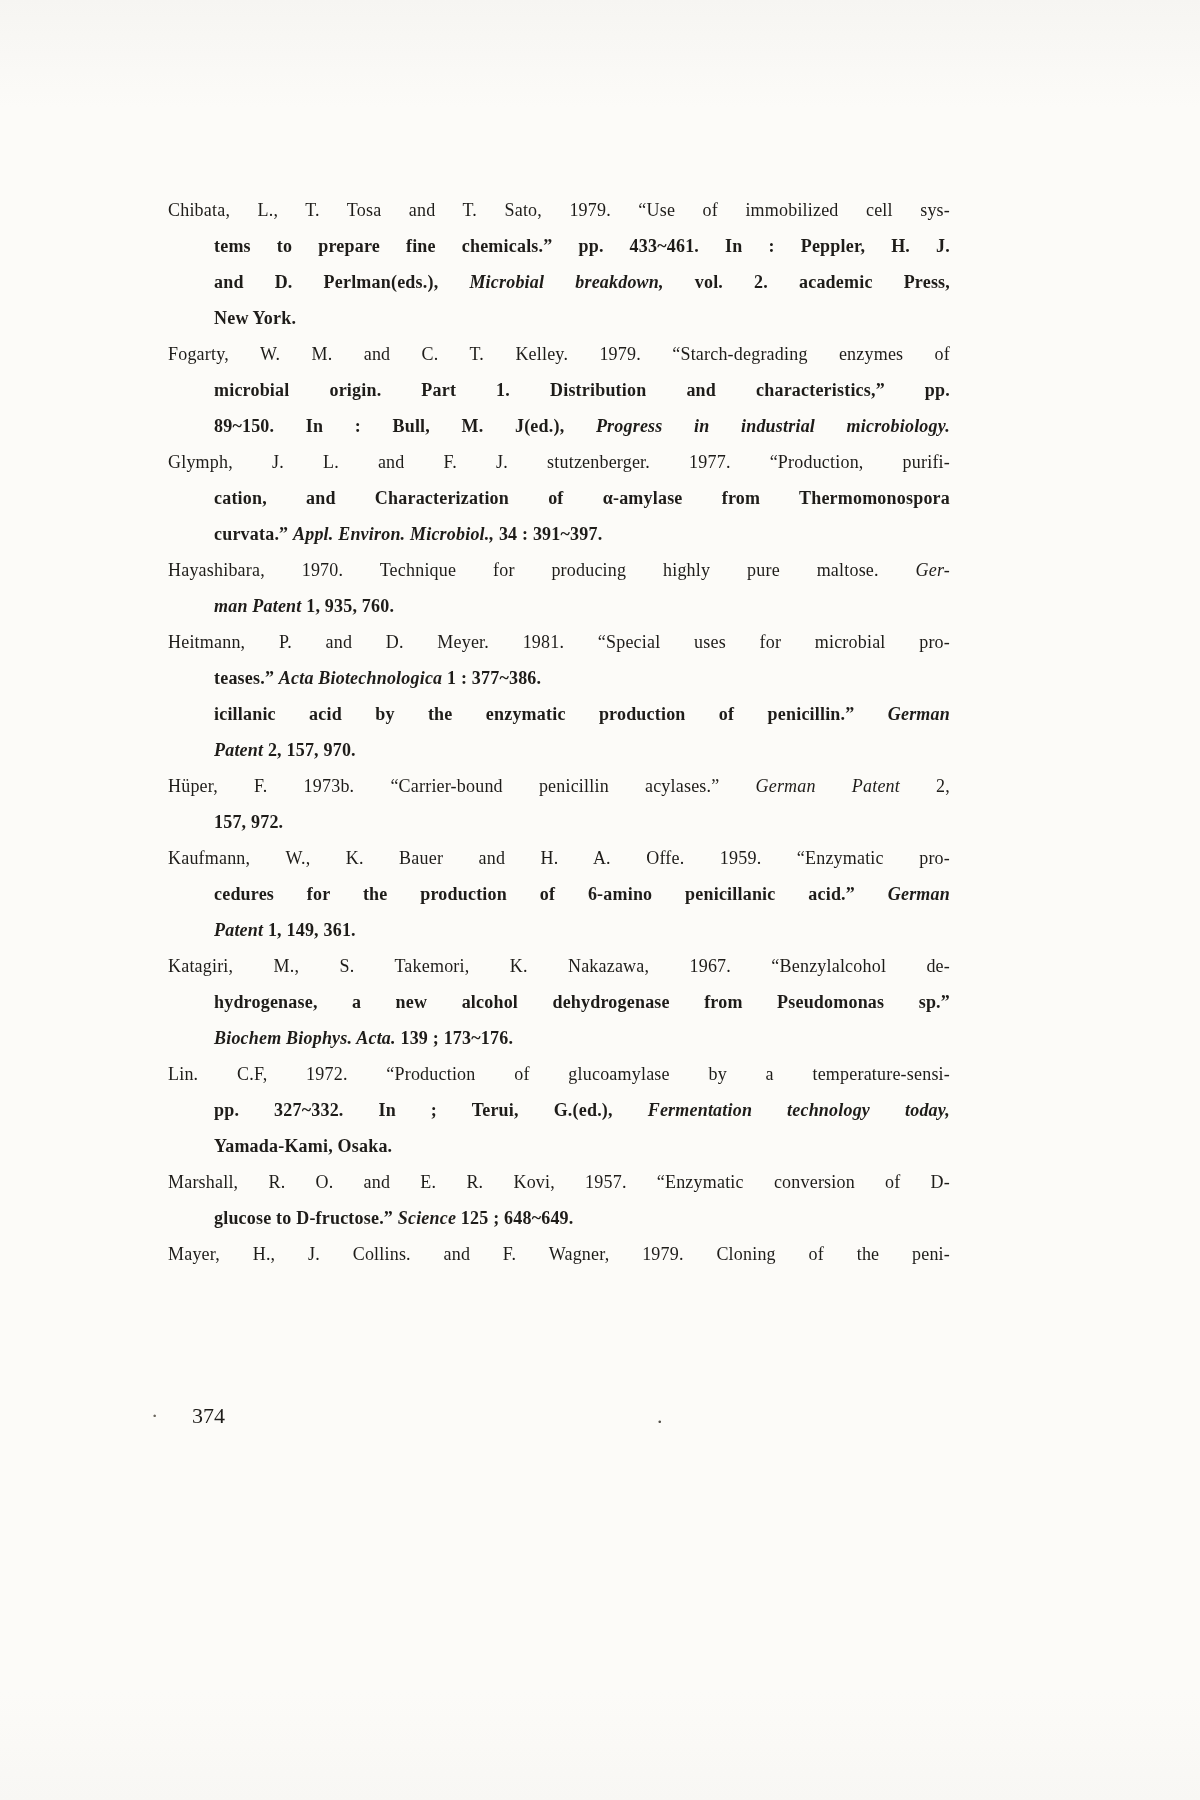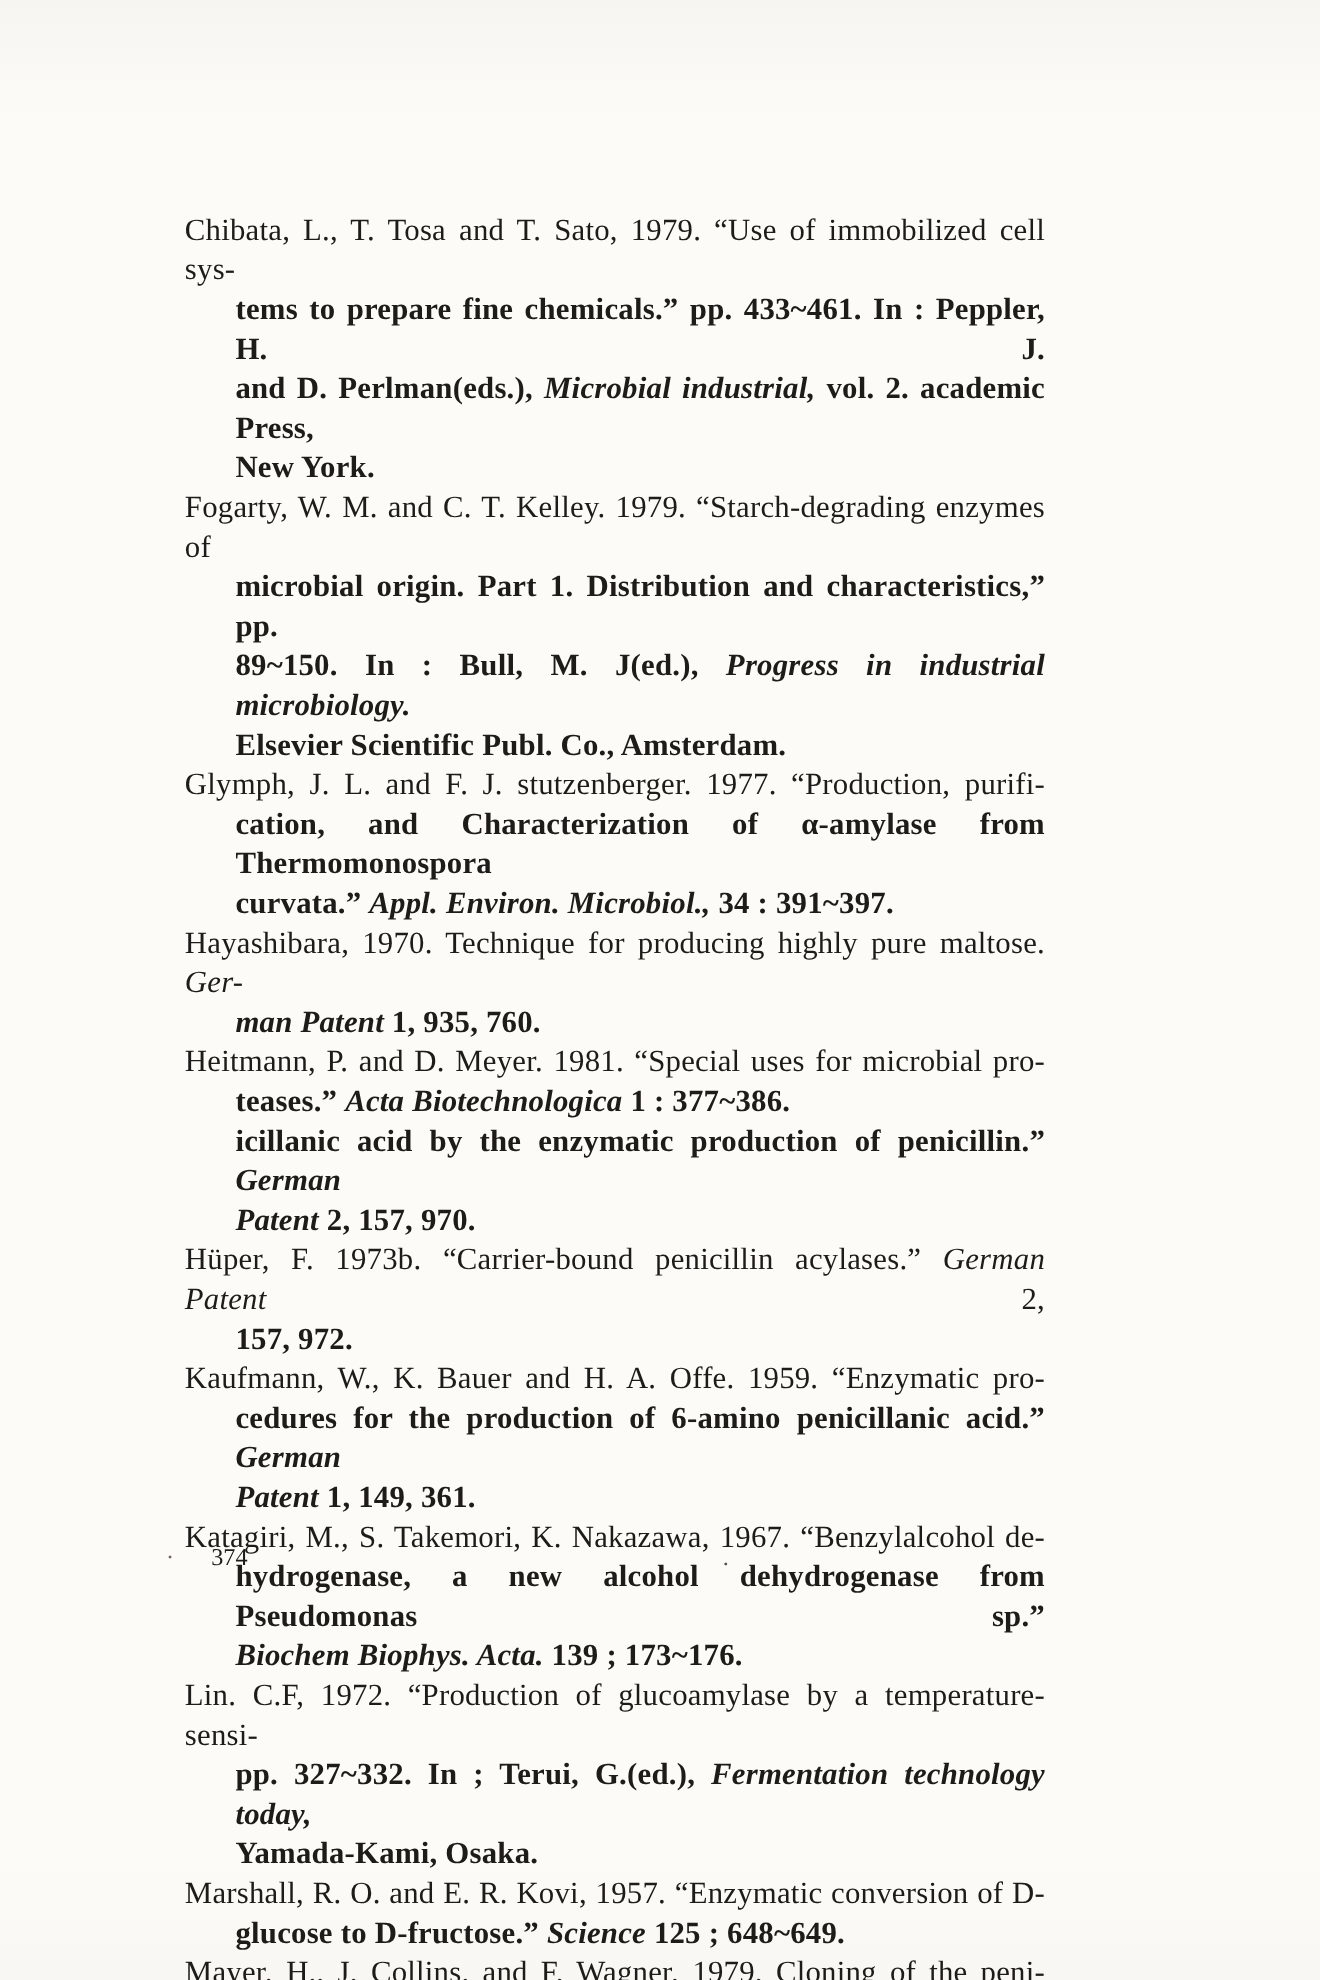--- a/index.html
+++ b/index.html
@@ -19,21 +19,21 @@
     overflow: hidden;
   }
   .refs {
     position: absolute;
     top: 192px;
     left: 168px;
     width: 782px;
   }
   .ref-entry { margin: 0; padding: 0; }
   .line {
-    font-size: 28px;
+    font-size: 18px;
     line-height: 36px;
     min-height: 36px;
     letter-spacing: 0.2px;
     text-align: justify;
     text-align-last: justify;
     white-space: normal;
   }
   .line.cont { padding-left: 46px; font-weight: bold; }
   .line.lastline { text-align-last: left; }
   .it { font-style: italic; }
@@ -52,28 +52,27 @@
 </style>
 </head>
 <body>
 
 <div class="page">
 
   <div class="refs">
       <div class="ref-entry">
         <div class="line"><span>Chibata, L., T. Tosa and T. Sato, 1979. “Use of immobilized cell sys-</span></div>
         <div class="line cont"><span>tems to prepare fine chemicals.” pp. 433~461. In : Peppler, H. J.</span></div>
-        <div class="line cont"><span>and D. Perlman(eds.), </span><span class="it">Microbial industrial,</span><span> vol. 2. academic Press,</span></div>
+        <div class="line cont"><span>and D. Perlman(eds.), </span><span class="it">Microbial breakdown,</span><span> vol. 2. academic Press,</span></div>
         <div class="line cont lastline"><span>New York.</span></div>
       </div>
       <div class="ref-entry">
         <div class="line"><span>Fogarty, W. M. and C. T. Kelley. 1979. “Starch-degrading enzymes of</span></div>
         <div class="line cont"><span>microbial origin. Part 1. Distribution and characteristics,” pp.</span></div>
         <div class="line cont"><span>89~150. In : Bull, M. J(ed.), </span><span class="it">Progress in industrial microbiology.</span></div>
-        <div class="line cont lastline"><span>Elsevier Scientific Publ. Co., Amsterdam.</span></div>
       </div>
       <div class="ref-entry">
         <div class="line"><span>Glymph, J. L. and F. J. stutzenberger. 1977. “Production, purifi-</span></div>
         <div class="line cont"><span>cation, and Characterization of α-amylase from Thermomonospora</span></div>
         <div class="line cont lastline"><span>curvata.” </span><span class="it">Appl. Environ. Microbiol.,</span><span> 34 : 391~397.</span></div>
       </div>
       <div class="ref-entry">
         <div class="line"><span>Hayashibara, 1970. Technique for producing highly pure maltose. </span><span class="it">Ger-</span></div>
         <div class="line cont lastline"><span class="it">man Patent</span><span> 1, 935, 760.</span></div>
       </div>

